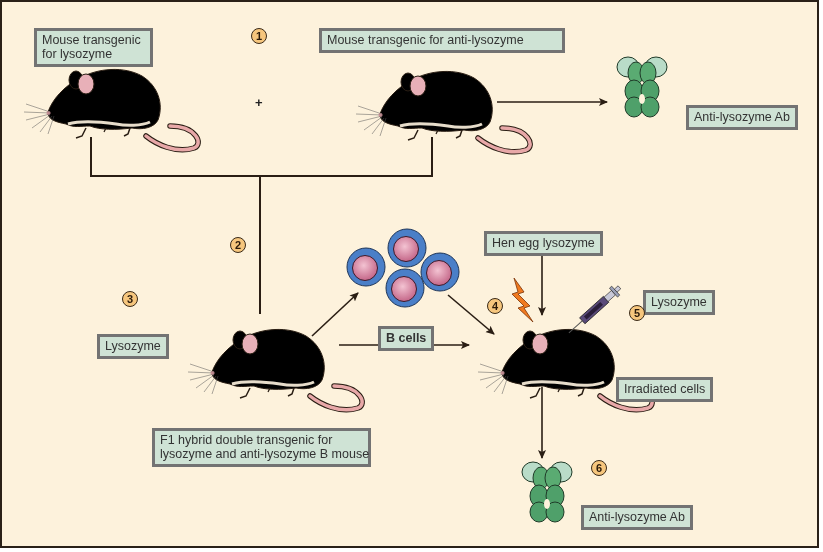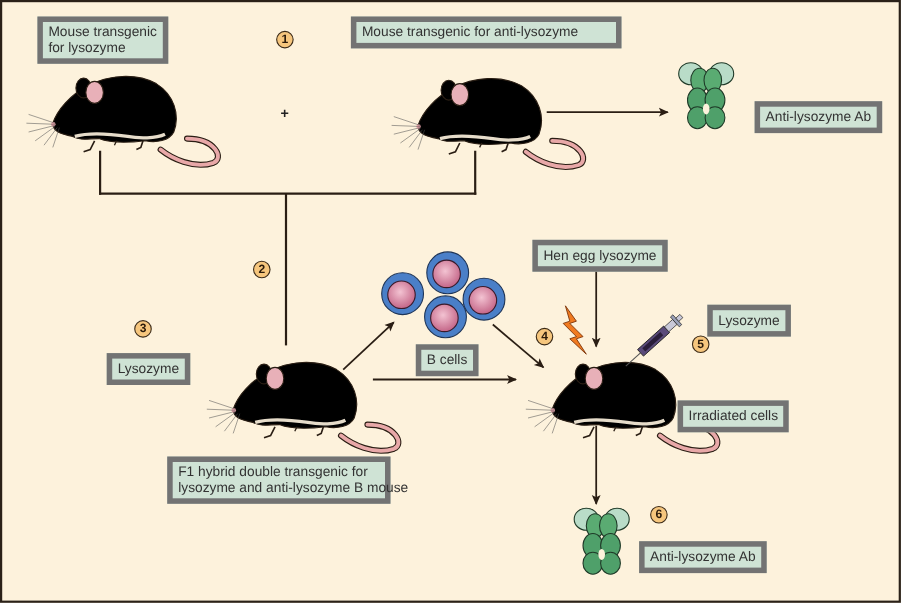--- a/index.html
+++ b/index.html
@@ -2,23 +2,23 @@
 <html><head>
 <meta charset="utf-8">
 <style>
   html, body { margin: 0; padding: 0; background: #ffffff; }
   body { width: 823px; height: 552px; position: relative; overflow: hidden; font-family: "Liberation Sans", sans-serif; }
   #frame {
     position: absolute; left: 0; top: 0; width: 819px; height: 548px;
     background: #fdf2dc; border: 2px solid #2a2118; box-sizing: border-box;
   }
   .label {
-    position: absolute; background: #cfe3d5; border: 5px solid #737373;
+    position: absolute; background: #cfe3d5; border: 3px solid #737373;
     color: #333; font-size: 12.5px; line-height: 14px; padding: 2px 5px 3px 5px;
-    white-space: nowrap; box-sizing: border-box;
+    white-space: nowrap; box-sizing: border-box; margin-top: 13px;
   }
   .step {
     position: absolute; width: 16px; height: 16px; border-radius: 50%;
     background: #f6c67d; border: 1.3px solid #3a2a18; box-sizing: border-box;
     font-size: 11px; font-weight: bold; color: #2a1a0a; text-align: center; line-height: 14px;
   }
   .plus { position: absolute; font-size: 13px; font-weight: bold; color: #222; }
   svg.layer { position: absolute; left: 0; top: 0; }
 </style>
 </head>
@@ -162,25 +162,25 @@
 
   <div class="label" style="left:32px;top:13px;width:119px;">
     <div>Mouse transgenic</div>
     <div>for lysozyme</div>
   </div>
   <div class="label" style="left:317px;top:13px;width:246px;">
     <div>Mouse transgenic for anti-lysozyme</div>
   </div>
   <div class="label" style="left:684px;top:90px;">Anti-lysozyme Ab</div>
   <div class="label" style="left:95px;top:319px;">Lysozyme</div>
-  <div class="label" style="left:376px;top:311px;">B cells</div>
+  <div class="label" style="left:376px;top:311px;font-weight:bold;">B cells</div>
   <div class="label" style="left:482px;top:216px;">Hen egg lysozyme</div>
   <div class="label" style="left:641px;top:275px;">Lysozyme</div>
   <div class="label" style="left:614px;top:362px;">Irradiated cells</div>
-  <div class="label" style="left:150px;top:413px;width:203px;">
+  <div class="label" style="left:150px;top:413px;width:219px;">
     <div>F1 hybrid double transgenic for</div>
     <div>lysozyme and anti-lysozyme B mouse</div>
   </div>
   <div class="label" style="left:579px;top:490px;">Anti-lysozyme Ab</div>
 
   <div class="step" style="left:249px;top:26px;">1</div>
   <div class="step" style="left:228px;top:235px;">2</div>
   <div class="step" style="left:120px;top:289px;">3</div>
   <div class="step" style="left:485px;top:296px;">4</div>
   <div class="step" style="left:627px;top:303px;">5</div>

